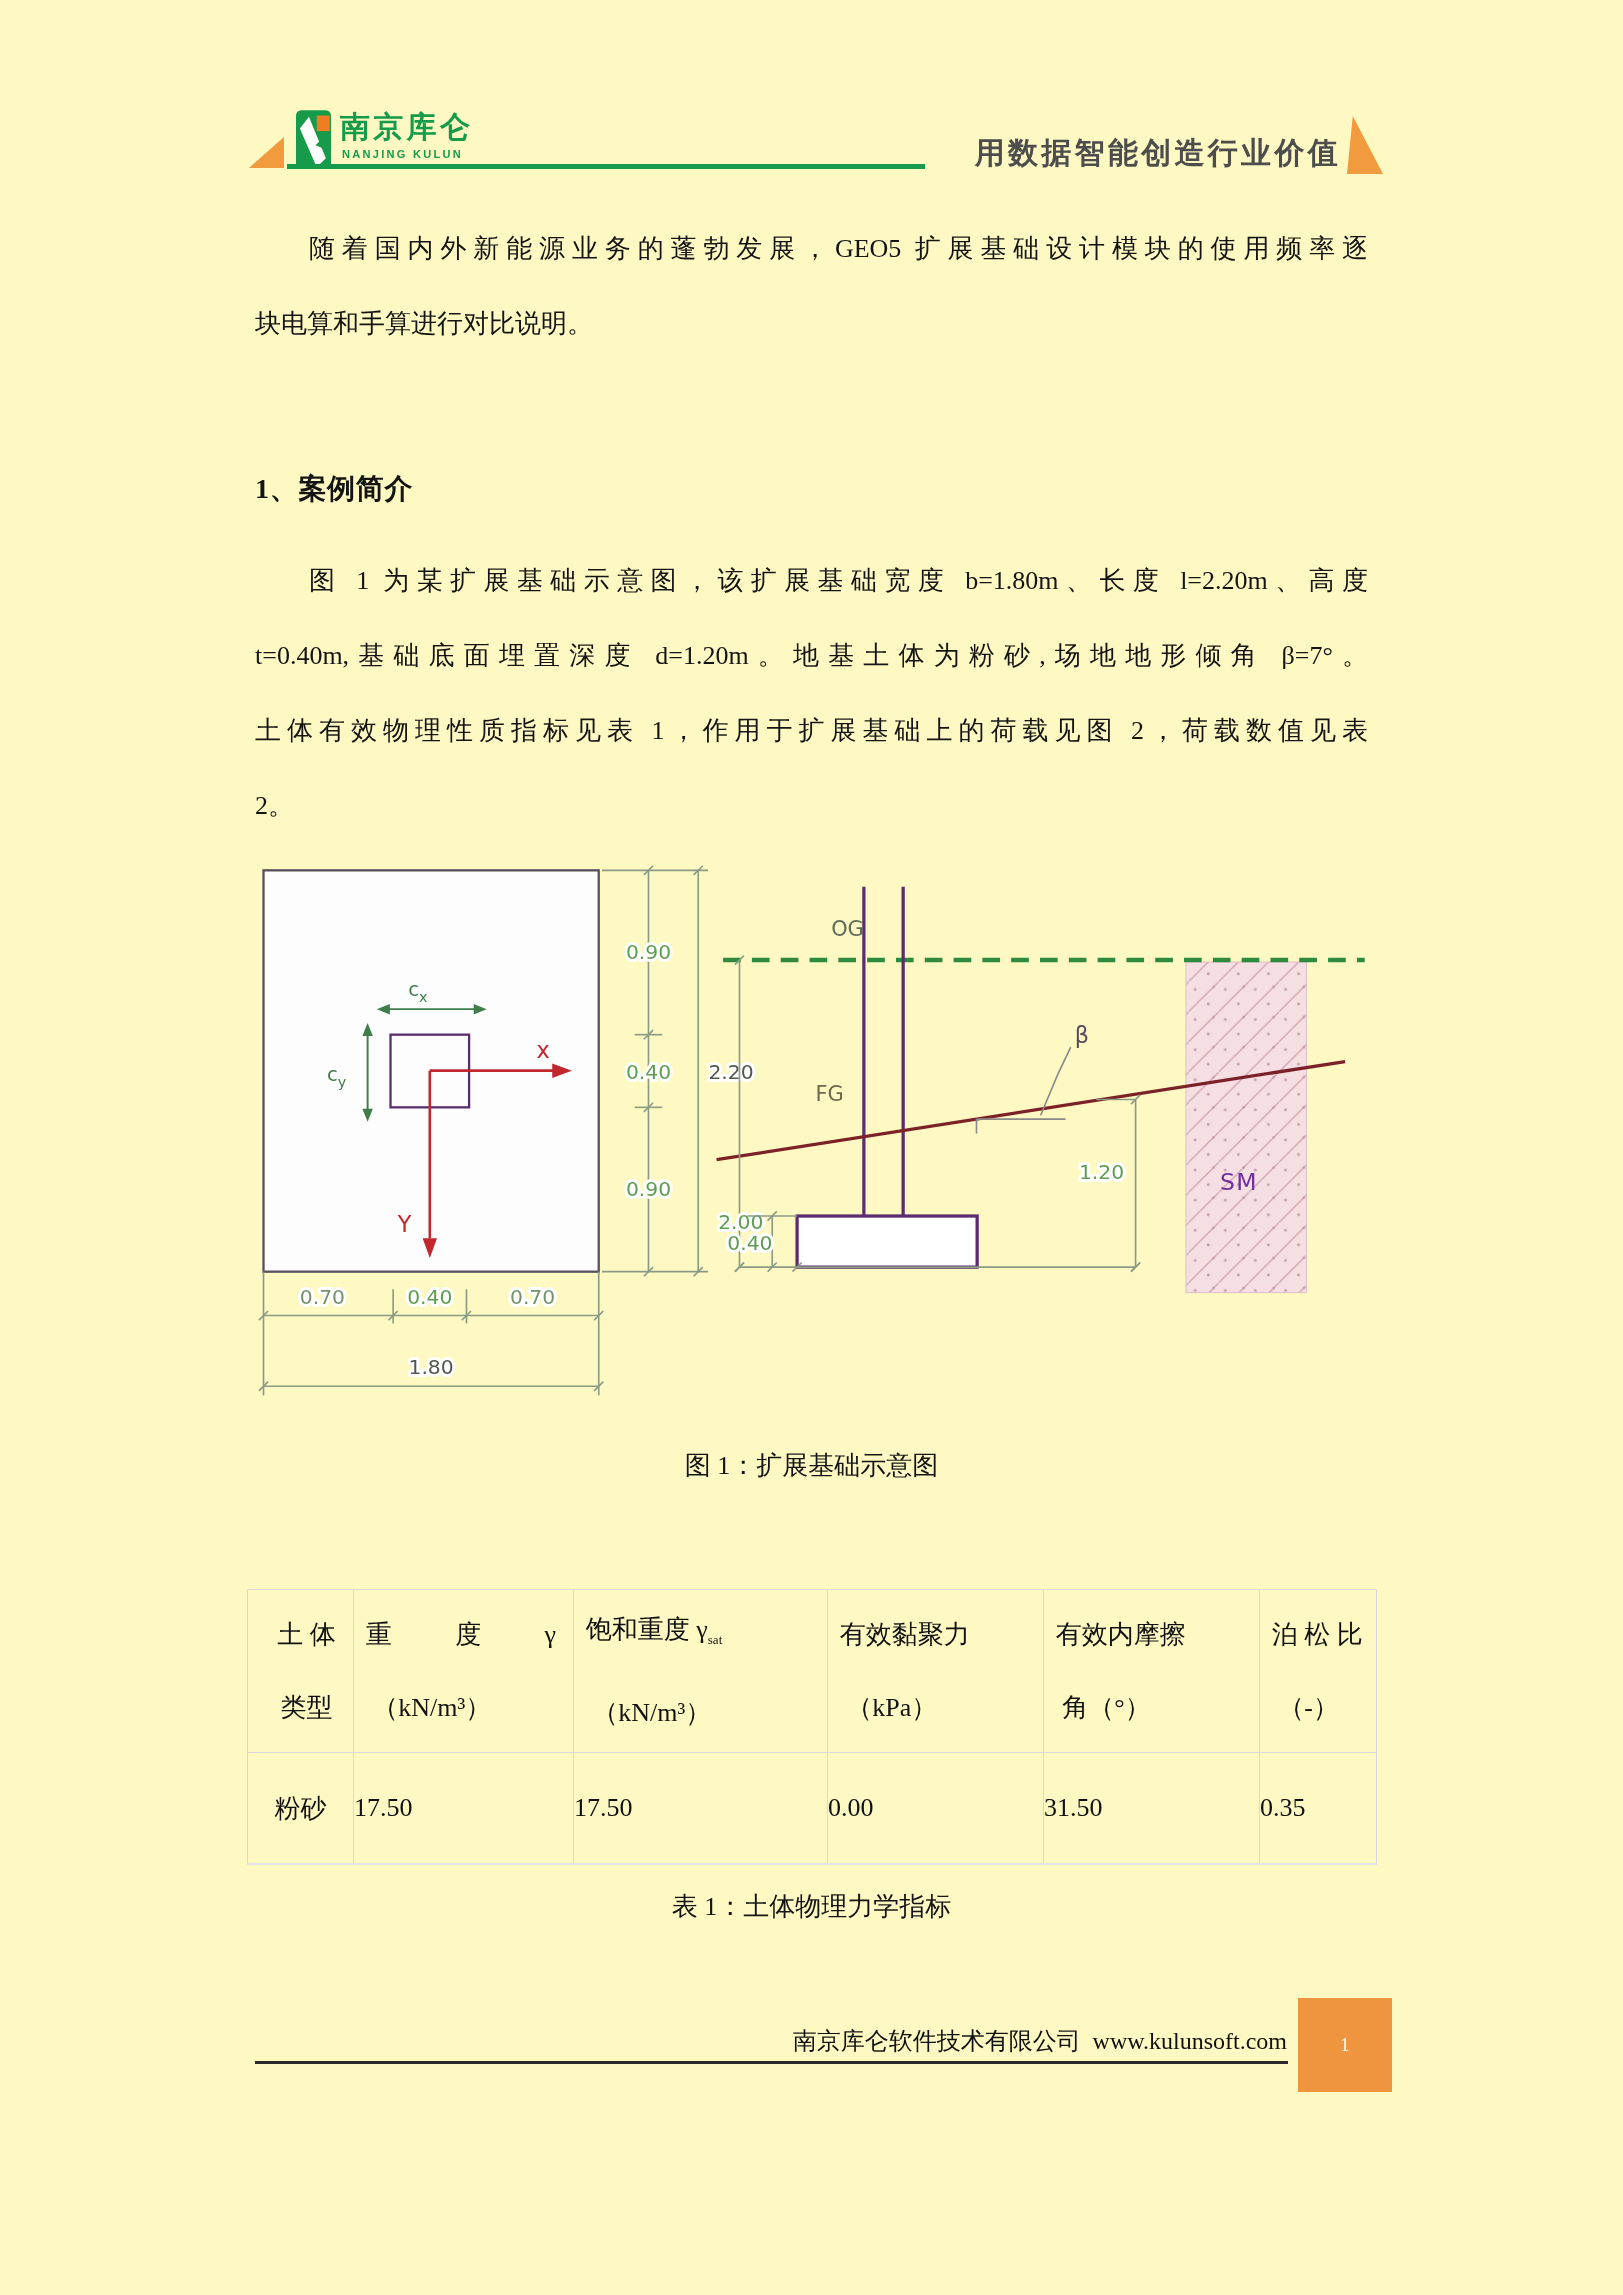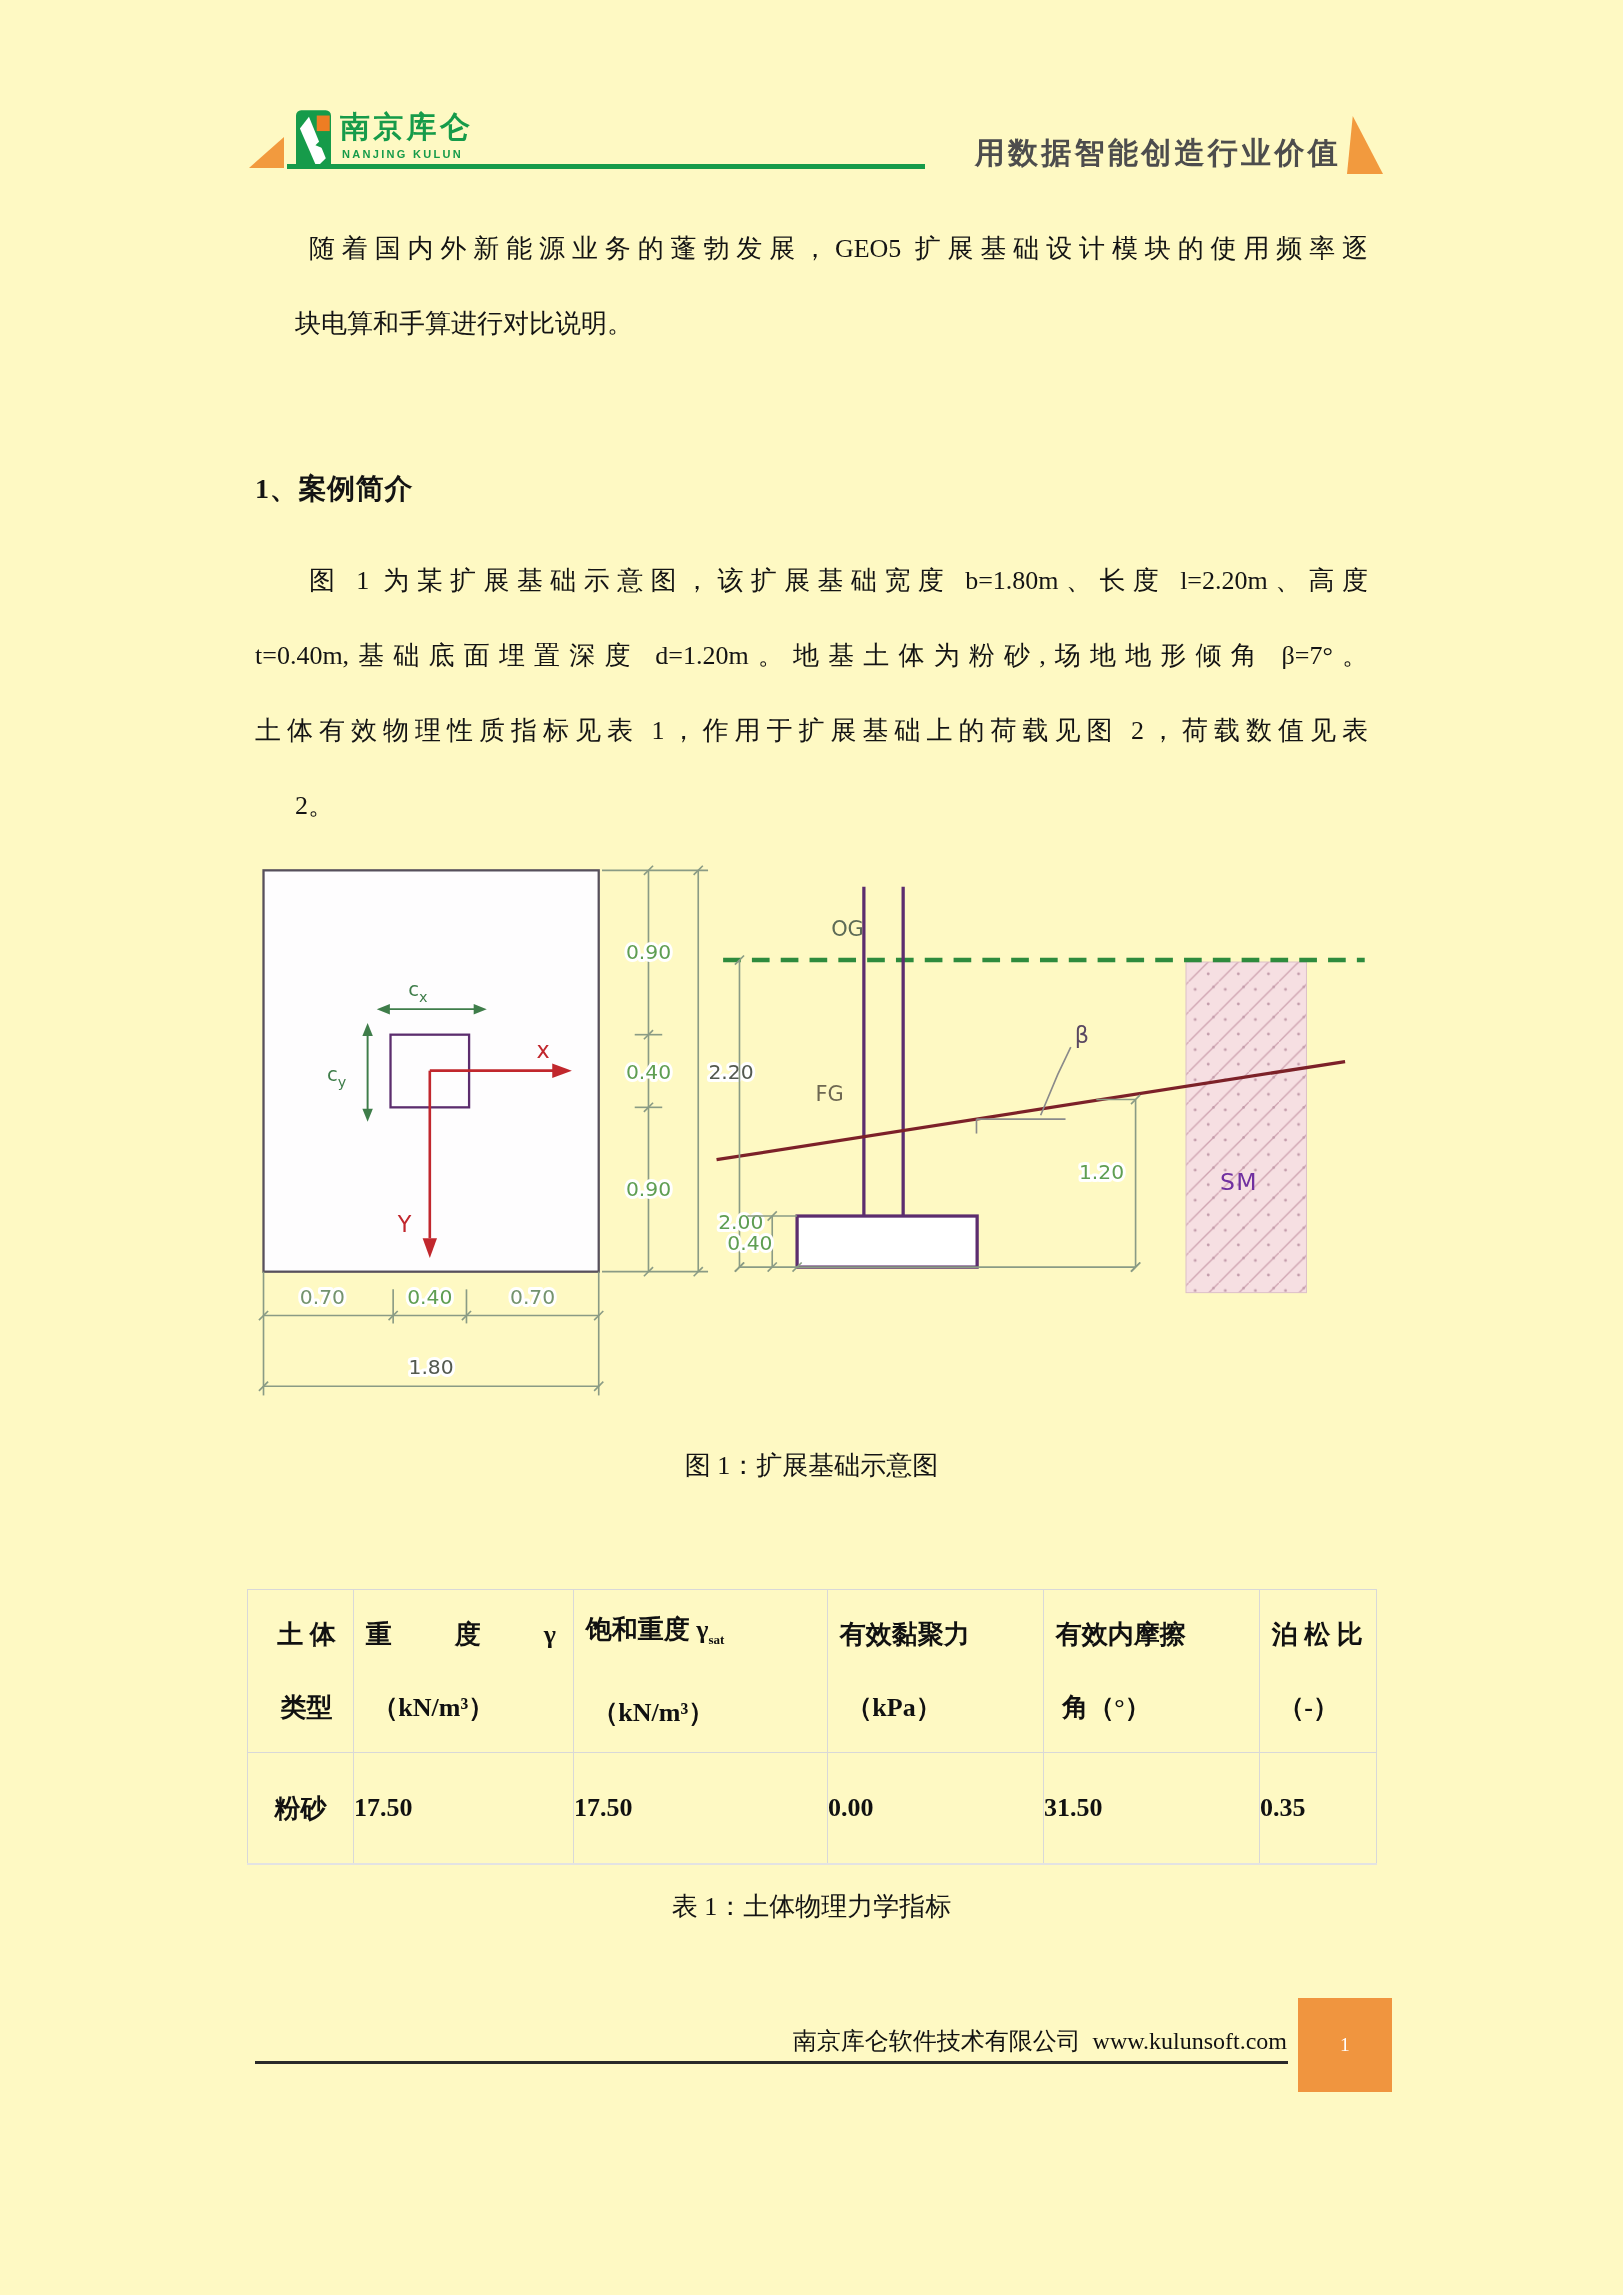--- a/index.html
+++ b/index.html
@@ -37,21 +37,21 @@
     font-weight:600;font-size:30px;letter-spacing:3.3px;color:#4d4d4d;
   }
   .hdr-tri-right{
     position:absolute;left:1347px;top:116px;width:36px;height:58px;
     background:#f29a3e;
     clip-path:polygon(16% 0,100% 100%,0 100%);
   }
   
   .bodytext{position:absolute;left:255px;width:1113px;font-size:26px;line-height:75px;}
   .bodytext .ln{text-align:justify;text-align-last:justify;}
-  .bodytext .ln.last{text-align:left;text-align-last:left;margin-left:40px;}
+  .bodytext .ln.last{text-align:left;text-align-last:left;}
   .bodytext .ln.indent{text-indent:54px;}
   .para1{top:211px;}
   .para2{top:543px;}
   .sec-heading{
     position:absolute;left:255px;top:466px;
     font-size:28px;font-weight:bold;line-height:46px;letter-spacing:0.7px;
   }
   
   .figure-wrap{position:absolute;left:255px;top:831px;width:1113px;height:609px;}
   .fig-caption{
@@ -59,21 +59,21 @@
     text-align:center;font-size:26px;
   }
   
   .soil-table{
     position:absolute;left:247px;top:1589px;width:1128px;
     border-collapse:collapse;table-layout:fixed;
     font-size:26px;color:#111;
   }
   .soil-table td,.soil-table th{
     border:1.3px solid #d8d8d8;
-    font-weight:bold;vertical-align:middle;
+    font-weight:normal;vertical-align:middle;
     padding:0;
   }
   .soil-table tr.hdr th{height:162px;}
   .soil-table tr.data td{height:110px;}
   .soil-table tr.data{border-bottom:2.6px solid #e3e3e3;}
   .th-line{padding-left:11.8px;text-align:left;line-height:39px;}
   .th-top{margin-top:0px;margin-bottom:34px;}
   .th-top.spread{text-align:justify;text-align-last:justify;padding-right:17px;}
   .th-bottom{padding-left:18.3px;}
   .c-center{text-align:center;}

